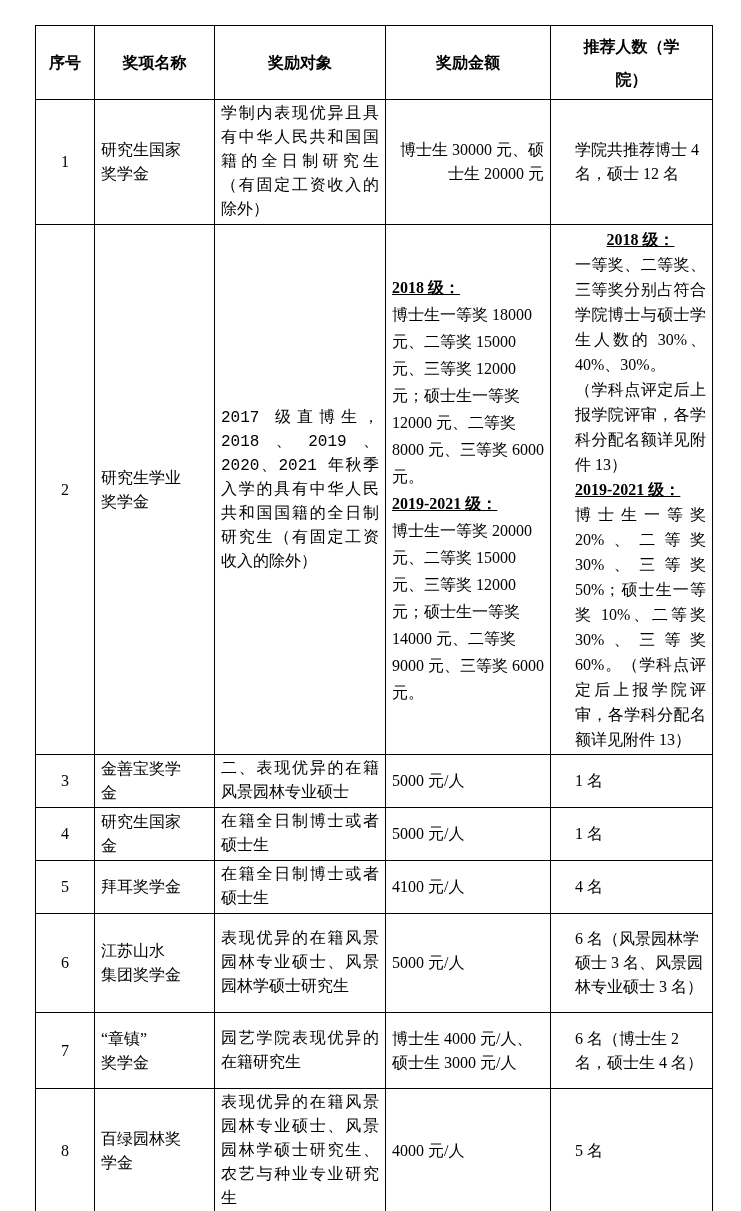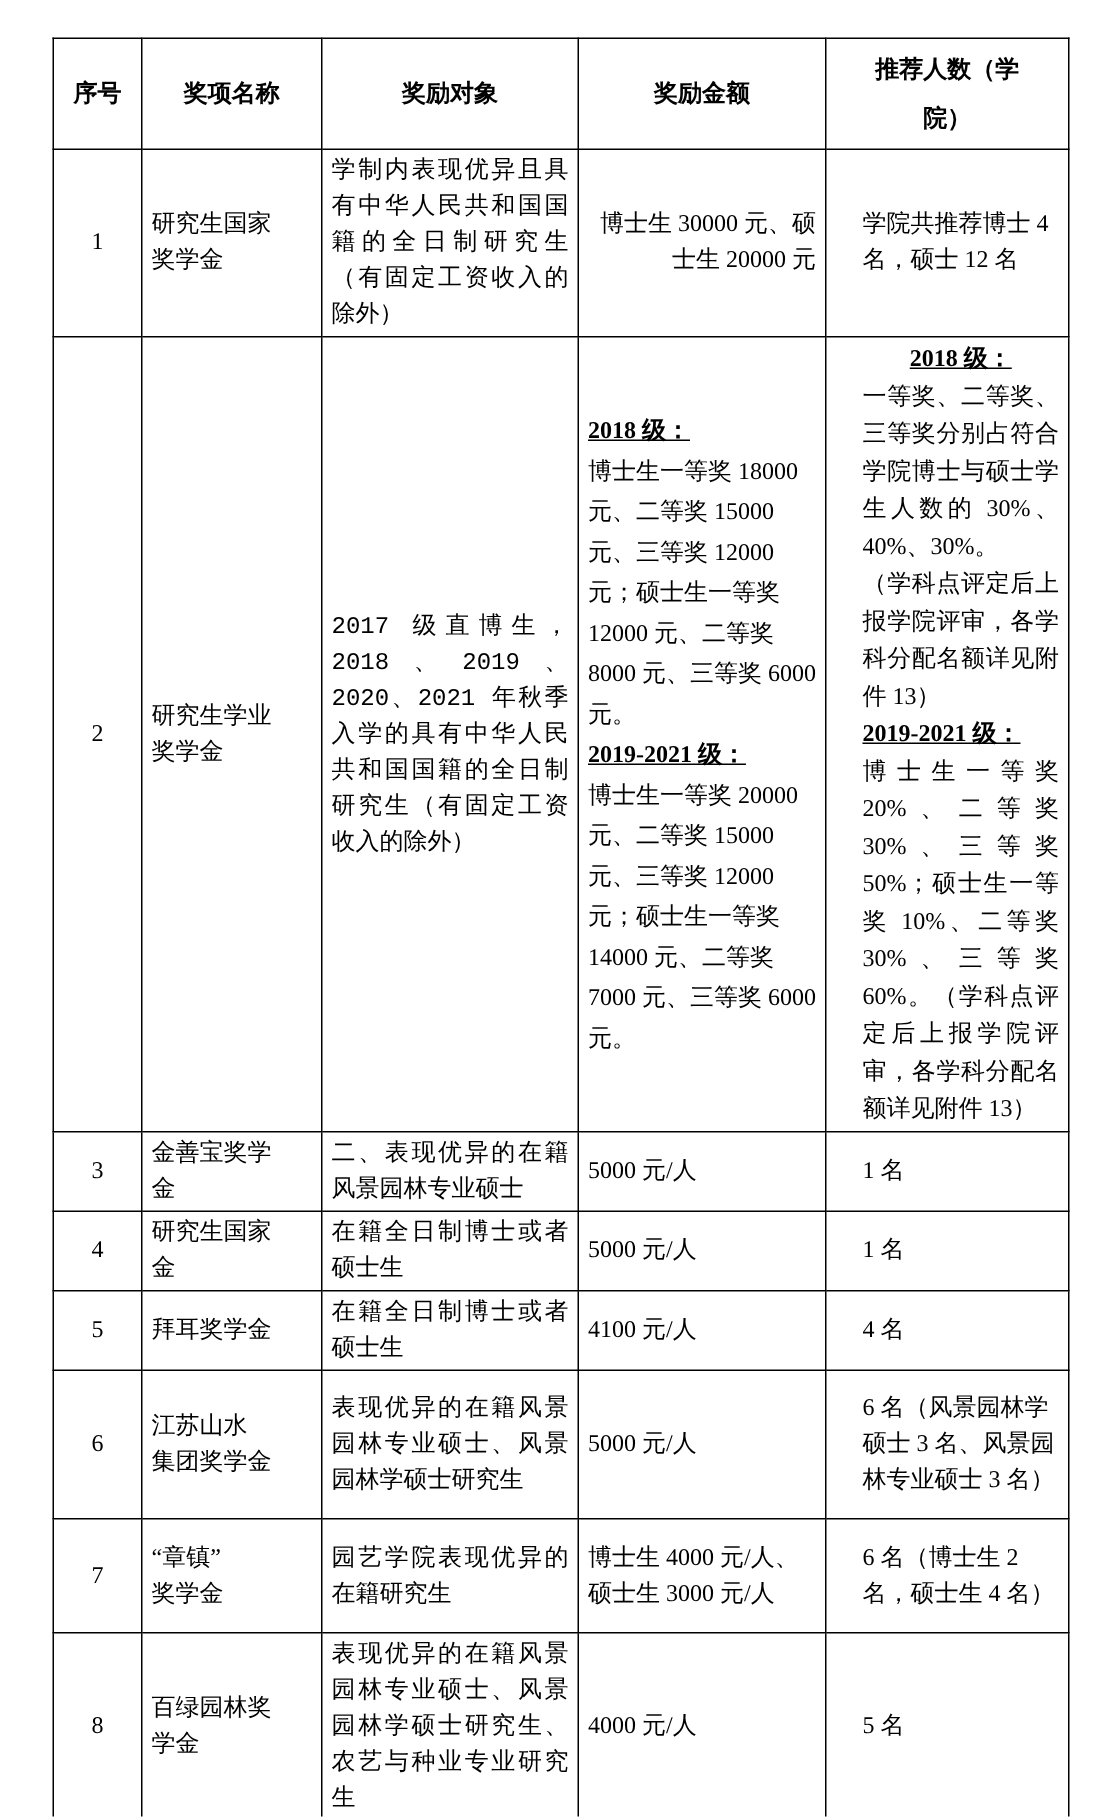--- a/index.html
+++ b/index.html
@@ -76,21 +76,21 @@
 
     <tr class="r2">
       <td class="c-no">2</td>
       <td class="c-name">研究生学业
 奖学金</td>
       <td class="c-target">2017 级直博生，2018、2019、2020、2021 年秋季入学的具有中华人民共和国国籍的全日制研究生（有固定工资收入的除外）</td>
       <td class="c-amount">
         <div class="seg label">2018 级：</div>
         <div class="seg">博士生一等奖 18000 元、二等奖 15000 元、三等奖 12000 元；硕士生一等奖 12000 元、二等奖 8000 元、三等奖 6000 元。</div>
         <div class="seg label">2019-2021 级：</div>
-        <div class="seg">博士生一等奖 20000 元、二等奖 15000 元、三等奖 12000 元；硕士生一等奖 14000 元、二等奖 7000 元、三等奖 6000 元。</div>
+        <div class="seg">博士生一等奖 20000 元、二等奖 15000 元、三等奖 12000 元；硕士生一等奖 14000 元、二等奖 9000 元、三等奖 6000 元。</div>
       </td>
       <td class="c-quota">
         <div class="seg label center">2018 级：</div>
         <div class="seg">一等奖、二等奖、三等奖分别占符合学院博士与硕士学生人数的 30%、40%、30%。</div>
         <div class="seg bold">（学科点评定后上报学院评审，各学科分配名额详见附件 13）</div>
         <div class="seg label">2019-2021 级：</div>
         <div class="seg"><span>博士生一等奖 20%、二等奖 30%、三等奖 50%；硕士生一等奖 10%、二等奖 30%、三等奖 60%。</span><span class="bold">（学科点评定后上报学院评审，各学科分配名额详见附件 13）</span></div>
       </td>
     </tr>
 

